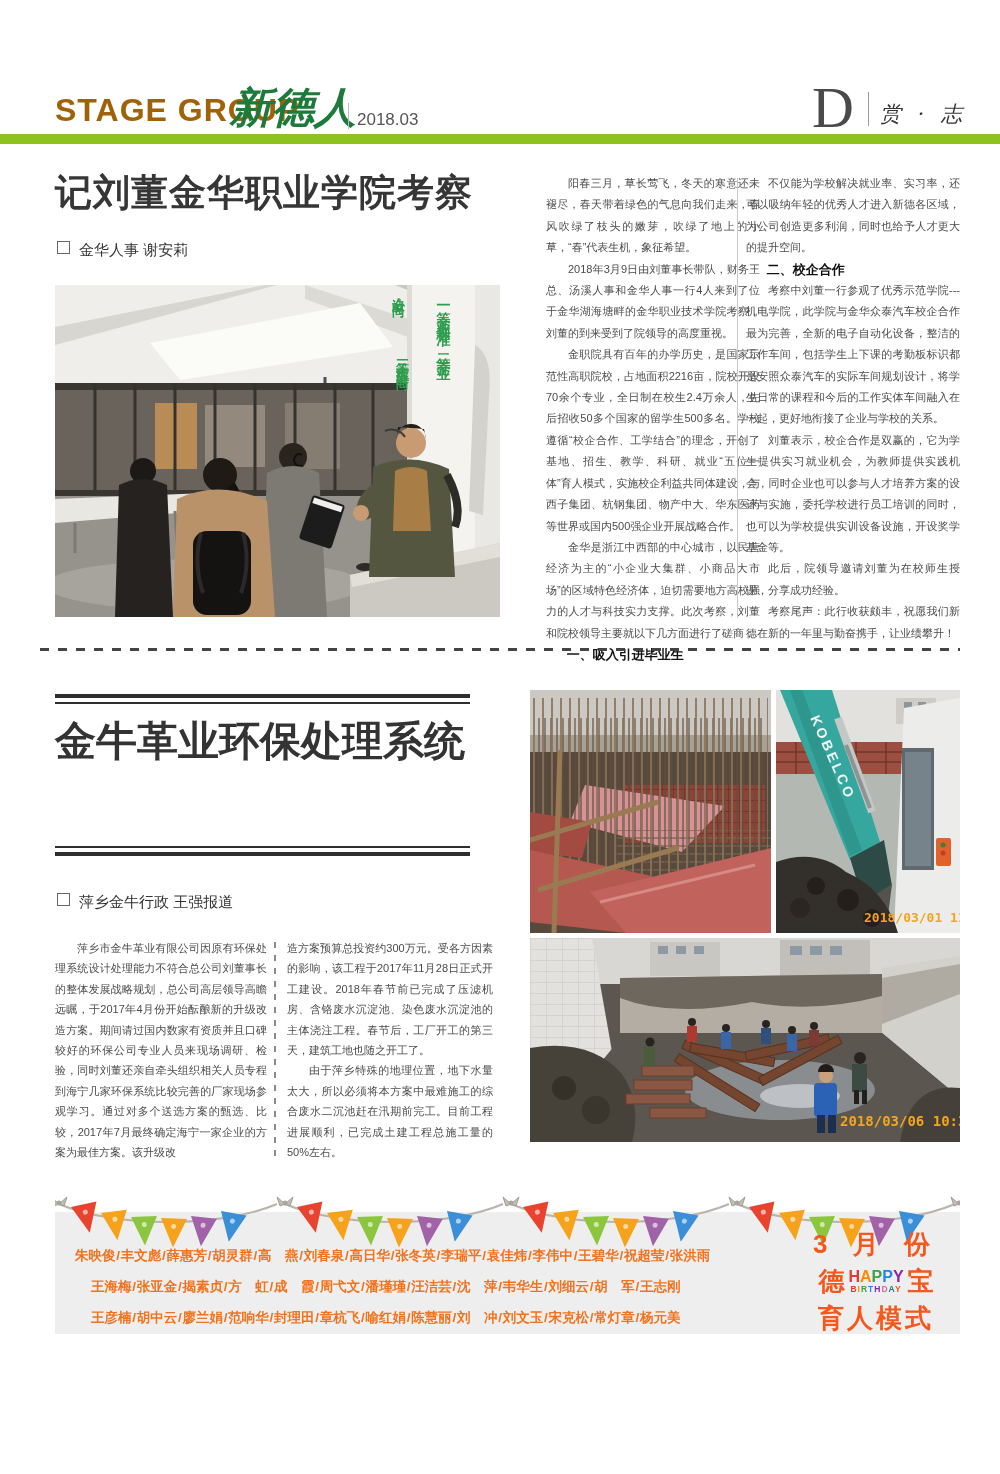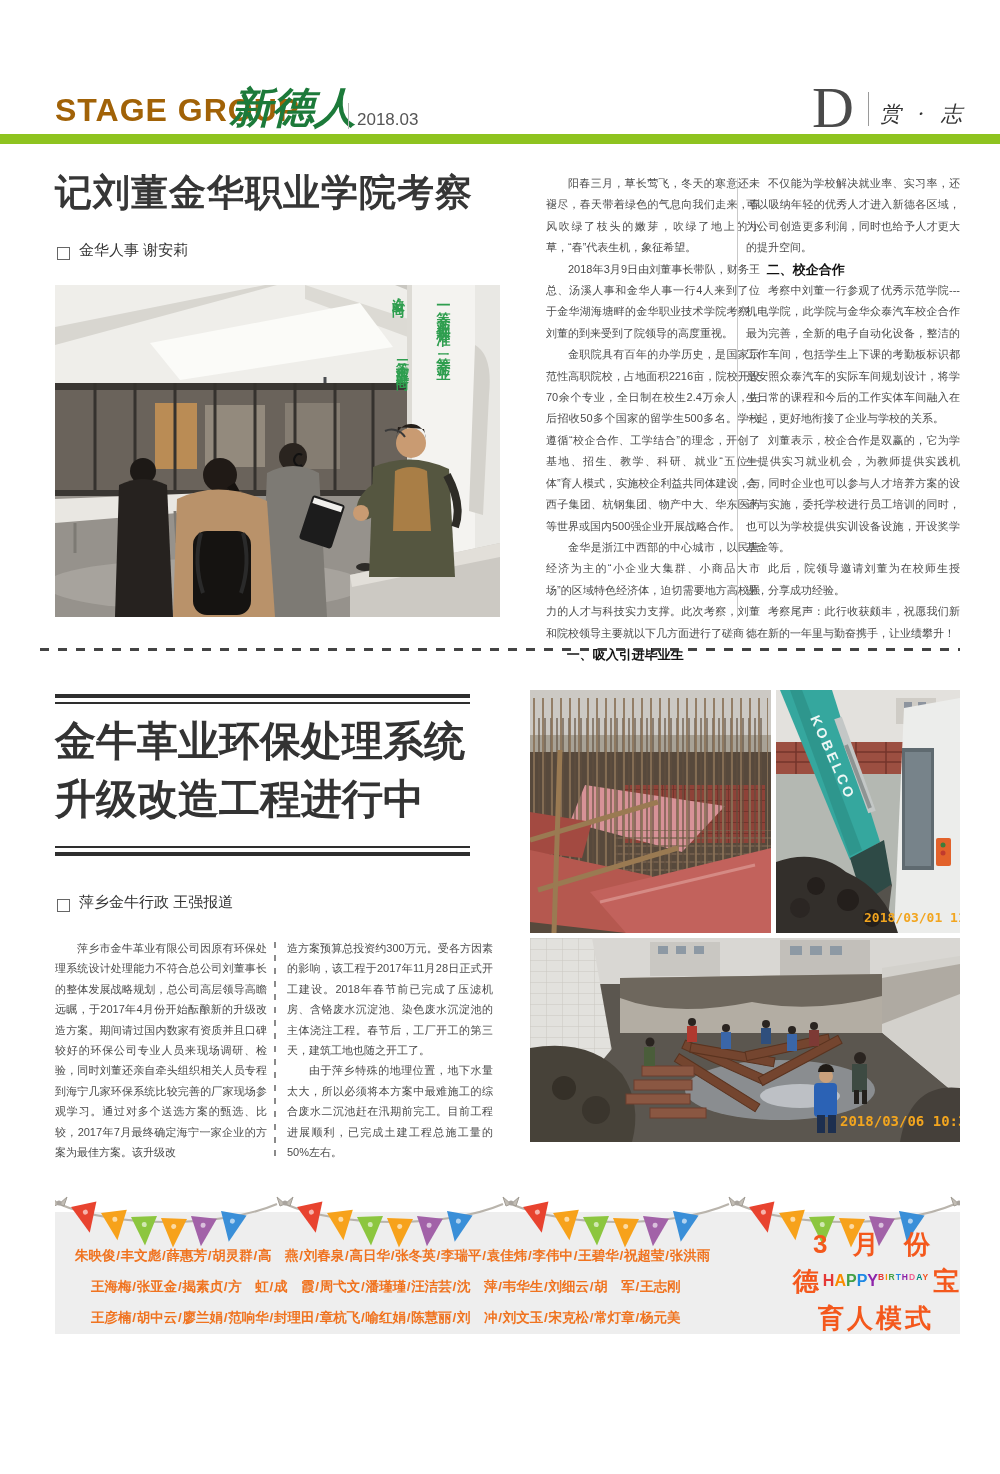--- a/index.html
+++ b/index.html
@@ -14,21 +14,21 @@
   .hdr-div1{left:348px;top:103px;width:1px;height:26px;background:#bbbbbb;}
   .issue{left:357px;top:110px;font-size:17px;color:#555555;}
   .page-letter{left:812px;top:74px;font-size:58px;font-family:"Liberation Serif",serif;color:#4a4a4a;}
   .hdr-div2{left:868px;top:92px;width:1px;height:34px;background:#9a9a9a;}
   .section-label{left:880px;top:100px;font-size:21px;color:#333333;font-family:"DejaVu Serif",serif;
                  font-style:italic;letter-spacing:5px;}
   .green-bar{left:0;top:134px;width:1000px;height:10px;background:#8ec31f;}
 
   
   .a1-title{left:55px;top:168px;font-size:37px;font-weight:bold;color:#363636;letter-spacing:1px;}
-  .byline{font-size:15px;color:#333333;display:flex;align-items:flex-end;gap:9px;}
+  .byline{font-size:15px;color:#333333;display:flex;align-items:flex-start;gap:9px;}
   .a1-byline{left:57px;top:241px;}
   .sq{display:inline-block;width:11px;height:11px;border:1.5px solid #666;background:#fff;}
   .photo{overflow:hidden;}
   .photo1{left:55px;top:285px;width:445px;height:332px;background:#b5b1aa;}
   .pillar-text{position:absolute;writing-mode:vertical-rl;color:#2f9e4f;font-weight:bold;}
   .pt-a{left:334px;top:3px;font-size:13px;letter-spacing:3px;}
   .pt-b{left:380px;top:12px;font-size:14px;letter-spacing:4px;}
   .pt-c{left:338px;top:64px;font-size:13px;letter-spacing:3px;}
 
   .article-text p{margin:0;text-indent:2em;font-size:11px;line-height:21.4px;text-align:justify;
@@ -65,21 +65,21 @@
   
   .bday-bg{left:55px;top:1212px;width:905px;height:122px;background:#eeeeee;}
   .bunting{left:55px;top:1194px;width:905px;height:54px;}
   .bday-names{left:75px;top:1240px;width:730px;font-weight:bold;color:#f0731f;
               font-size:13.5px;word-spacing:-3px;}
   .bday-names .row{line-height:31px;white-space:nowrap;}
   .bday-names .row.indent{padding-left:16px;}
   .bday-right{left:800px;top:1226px;width:152px;text-align:center;color:#f4581c;font-weight:bold;}
   .bday-month{font-size:26px;letter-spacing:9px;line-height:36px;}
   .bday-brand{font-size:26px;line-height:38px;display:flex;align-items:center;justify-content:center;gap:4px;}
-  .hb-stack{display:inline-flex;line-height:1;}
+  .hb-stack{display:inline-flex;flex-direction:column;line-height:1;}
   .hb-top{font-size:16px;font-weight:bold;letter-spacing:0;}
   .hb-bottom{font-size:8.5px;font-weight:bold;letter-spacing:1px;}
   .bday-list-title{font-size:26px;letter-spacing:3px;line-height:36px;}
 </style>
 </head>
 <body>
 
 <div id="page">
 
   <div class="abs stage-group">STAGE GROUP</div>
@@ -199,21 +199,20 @@
   </div>
 
   <div class="abs dash-sep"></div>
 
   <div class="abs rule-group rg-top">
     <div class="rule-thick"></div>
       <div class="rule-thin"></div>
   </div>
   <div class="abs a2-title">
     <div>金牛革业环保处理系统</div>
-    <div>升级改造工程进行中</div>
   </div>
   <div class="abs rule-group rg-bottom">
     <div class="rule-thin" style="margin-top:0"></div>
       <div class="rule-thick" style="margin-top:4px"></div>
   </div>
   <div class="abs byline a2-byline">
     <span class="sq"></span>
     <span>萍乡金牛行政 王强报道</span>
   </div>
 

